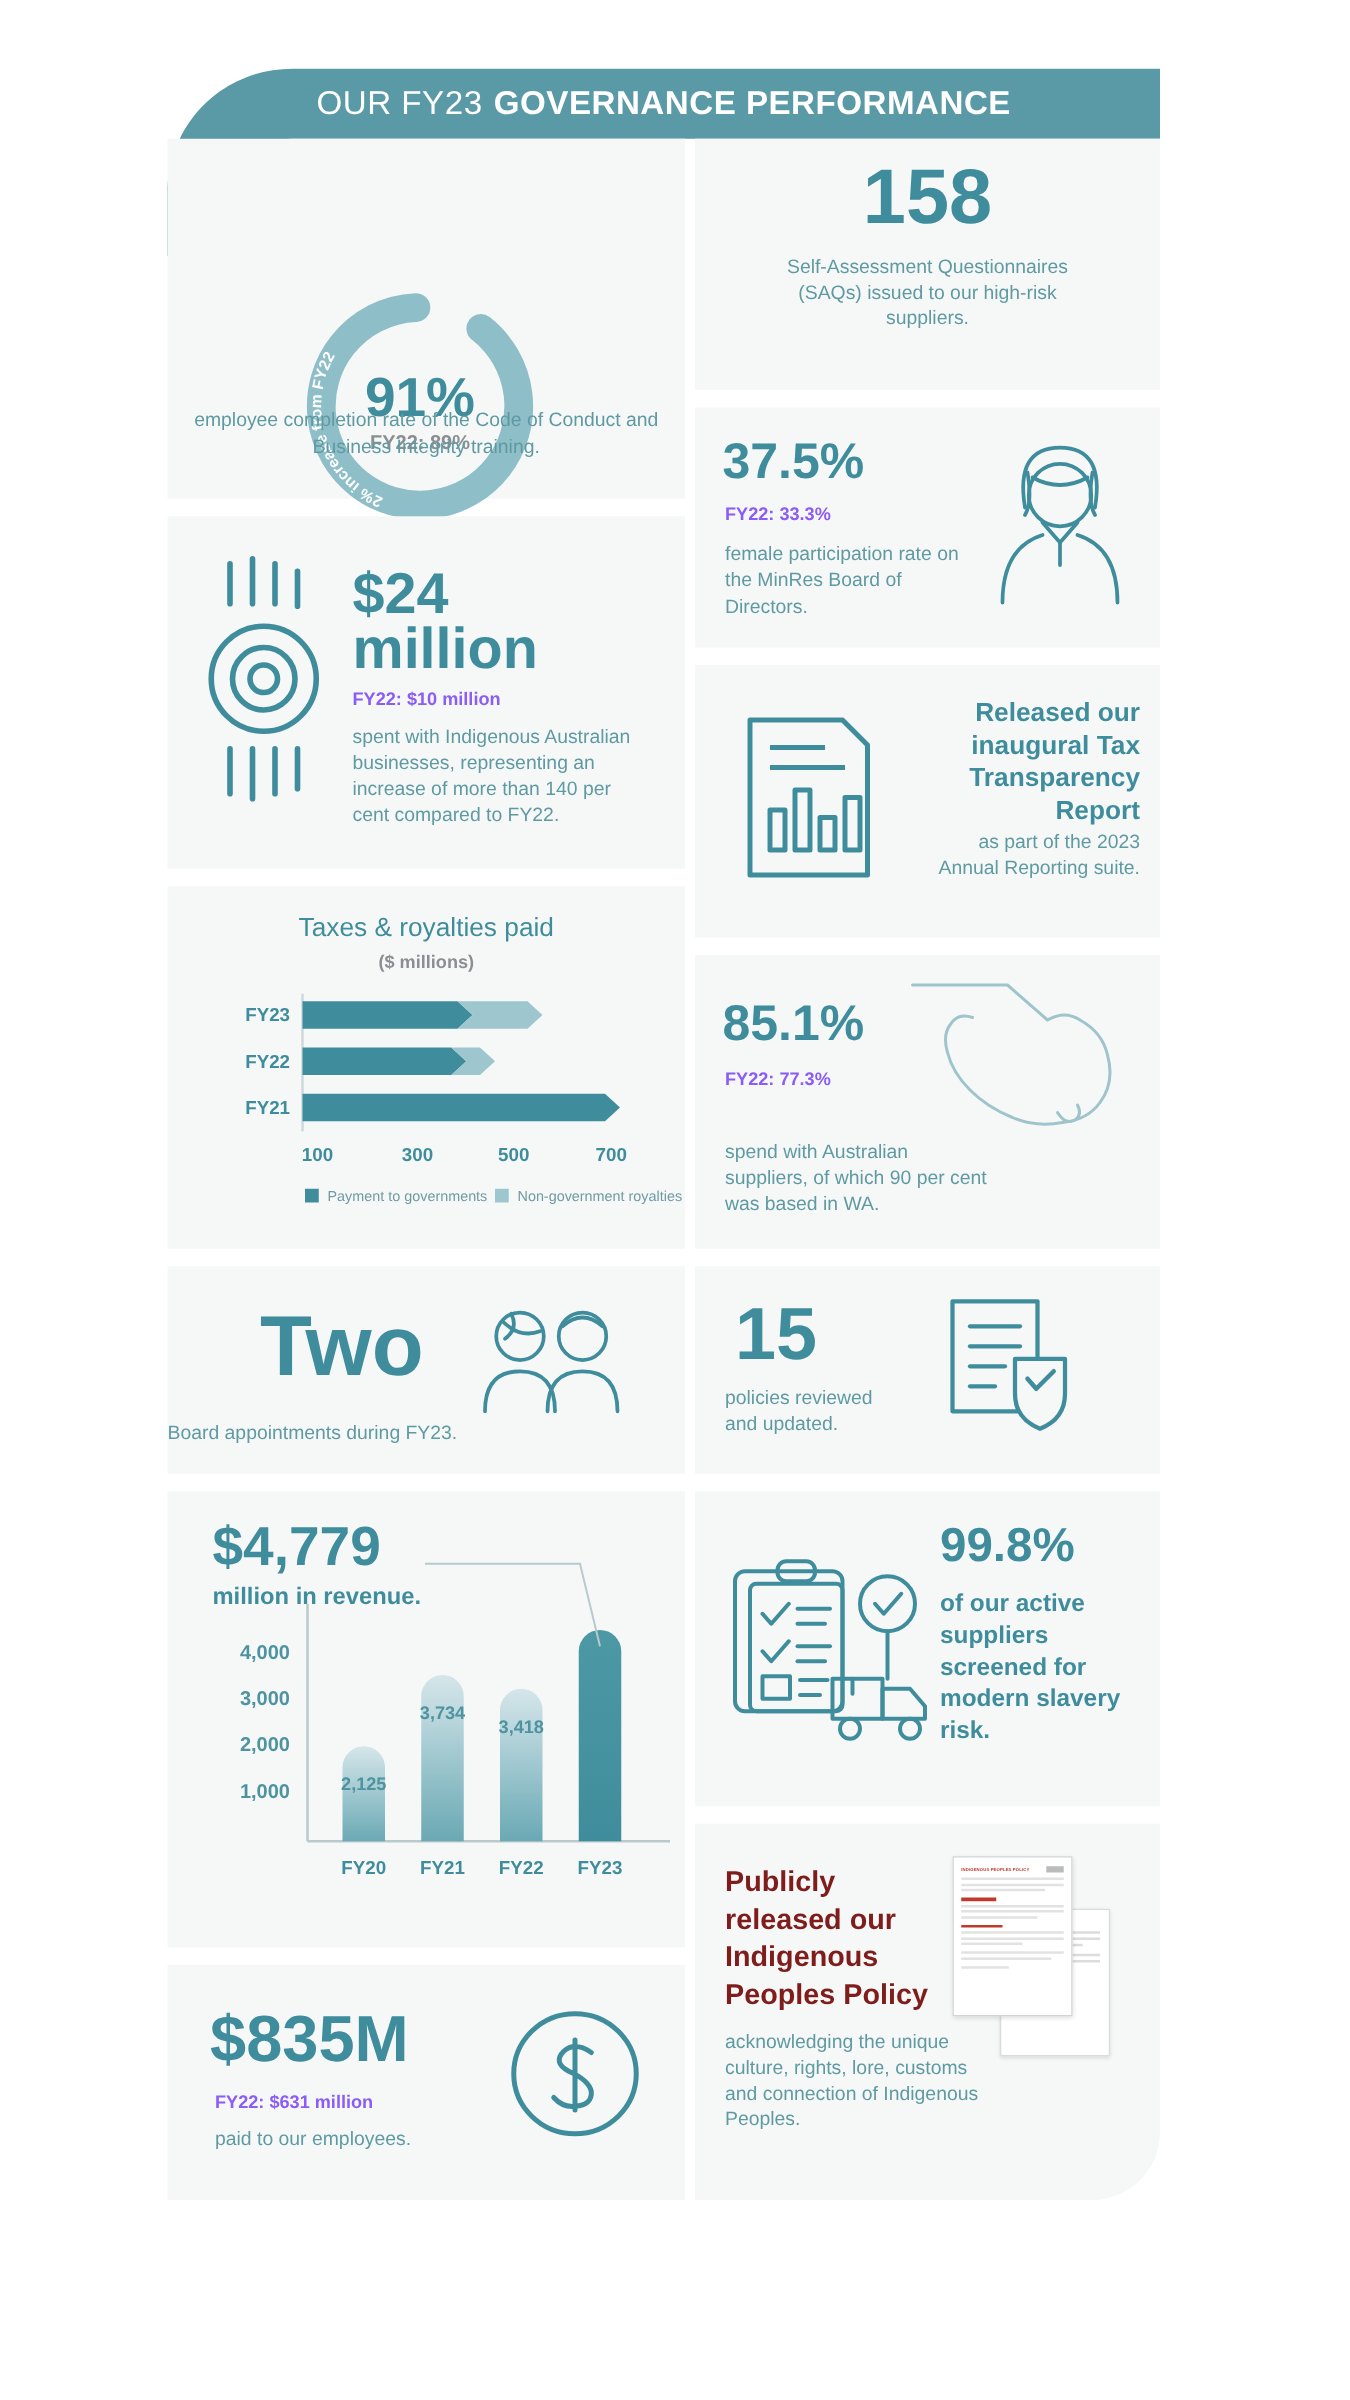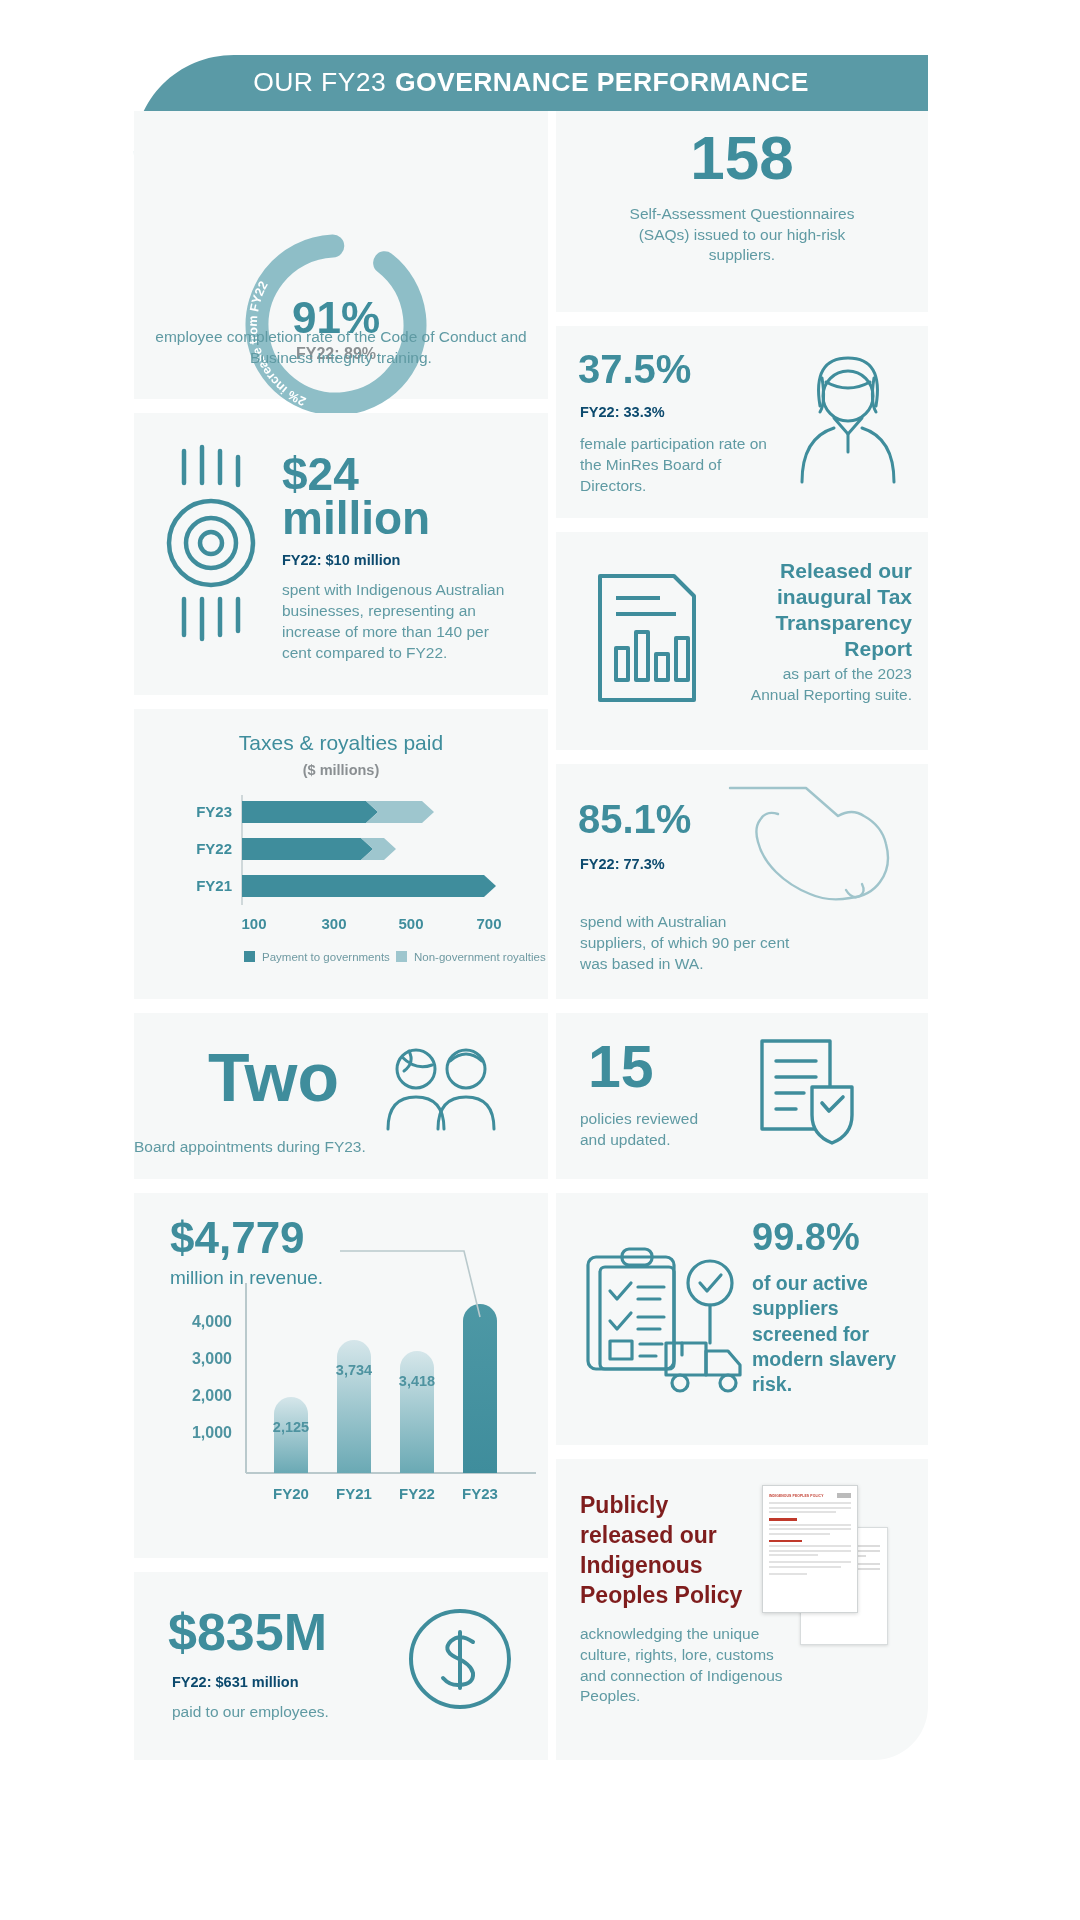--- a/index.html
+++ b/index.html
@@ -13,21 +13,21 @@
     display:flex; align-items:center; justify-content:center; gap:9px;
     color:#fff; font-size:26.5px; letter-spacing:.4px; z-index:4; }
   .hdr-title .light { font-weight:400; }
   .hdr-title .bold { font-weight:700; }
 
   
   .card { position:absolute; background:#f6f8f8; }
   .body-t { color:#5f9aa3; font-size:15.5px; line-height:1.34; }
 
   .big { font-weight:700; color:#3f8d9c; line-height:.95; }
-  .fy22 { font-weight:700; font-size:14.5px; color:#0c4a6e; }
+  .fy22 { font-weight:700; font-size:14.5px; color:#8b5cf6; }
 
   svg { display:block; overflow:visible; }
 </style>
 </head>
 <body>
 
 <div class="page">
 
   <svg style="position:absolute;left:0;top:0;" width="1080" height="1920">
     <path d="M 208,55 L 928,55 L 928,110 L 208,110
@@ -130,21 +130,21 @@
         <path d="M68,16 q16,-14 32,0"></path>
         <path d="M56,84 q0,-32 28,-32 q28,0 28,32"></path>
       </g>
     </svg>
     <div class="body-t" style="position:absolute;left:0;top:124px;width:414px;">Board appointments during FY23.</div>
   </div>
 
   <div class="card" style="left:134px;top:1193px;width:414px;height:365px;">
     <div style="position:absolute;left:36px;top:24px;display:flex;align-items:baseline;gap:8px;flex-direction:column;">
       <span class="big" style="font-size:44px;">$4,779</span>
-      <span style="font-size:19px;font-weight:400;color:#3f8d9c;">million in revenue.</span>
+      <span style="font-size:19px;font-weight:700;color:#3f8d9c;">million in revenue.</span>
     </div>
     <svg width="414" height="265" style="position:absolute;left:0;top:84px;">
       <defs>
         <linearGradient id="colgrad" x1="0" y1="0" x2="0" y2="1">
           <stop offset="0%" stop-color="#d5e6ea"></stop>
           <stop offset="100%" stop-color="#6aa9b4"></stop>
         </linearGradient>
         <linearGradient id="colgrad4" x1="0" y1="0" x2="0" y2="1">
           <stop offset="0%" stop-color="#4d98a5"></stop>
           <stop offset="100%" stop-color="#3f8d9c"></stop>

